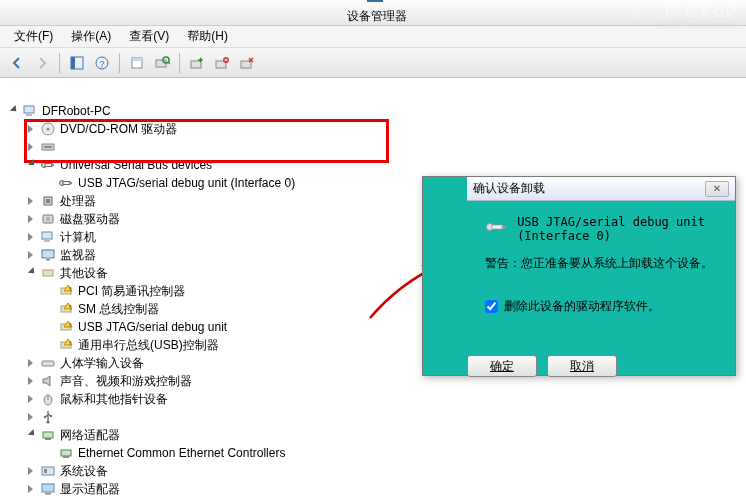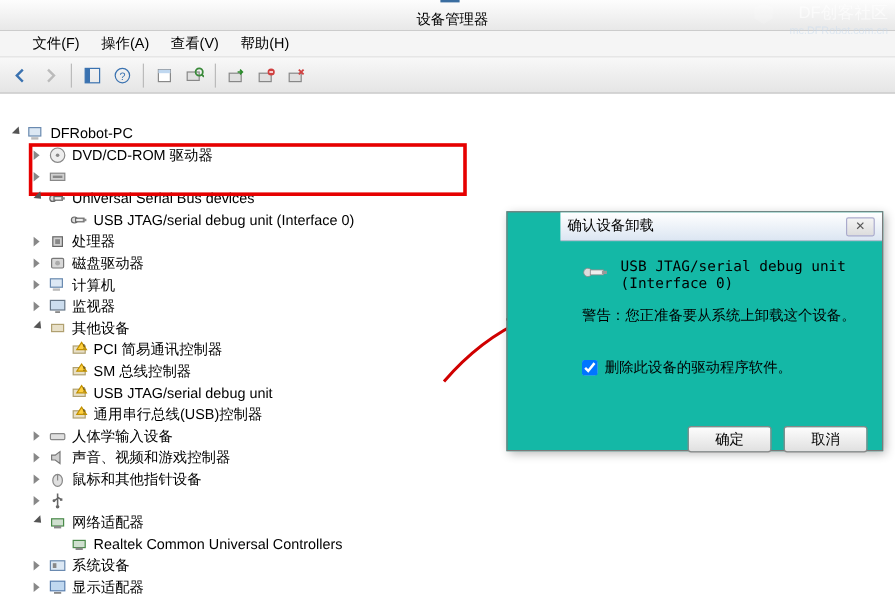--- a/index.html
+++ b/index.html
@@ -1,21 +1,21 @@
 <!DOCTYPE html>
 <html><head>
 <meta charset="utf-8">
 <style>
   * { box-sizing: border-box; margin: 0; padding: 0; }
   body { font-family: "Microsoft YaHei", Tahoma, sans-serif; font-size: 12px; background: #fff; width: 746px; height: 500px; overflow: hidden; position: relative; }
   
   .titlebar { height: 26px; background: linear-gradient(#fdfdfd,#e8e8e8); border-bottom: 1px solid #ccc; display: flex; align-items: center; padding-left: 8px; gap: 6px; flex-direction: column; }
   .titlebar .ico { width: 16px; height: 16px; background: linear-gradient(#8cb4e0,#4a7db0); border:1px solid #3a6da0; }
   
-  .menubar { height: 22px; background: #f5f5f5; display: flex; align-items: center; padding-left: 19px; gap: 2px; border-bottom: 1px solid #ddd; }
+  .menubar { height: 22px; background: #f5f5f5; display: flex; align-items: center; padding-left: 6px; gap: 2px; border-bottom: 1px solid #ddd; }
   .menubar span { padding: 2px 8px; }
   
   .toolbar { height: 30px; background: linear-gradient(#f8f8f8,#e5e5e5); border-bottom: 1px solid #bbb; display: flex; align-items: center; padding-left: 6px; gap: 3px; }
   .tb-btn { width: 22px; height: 22px; border: 1px solid transparent; display: flex; align-items: center; justify-content: center; }
   .tb-sep { width: 1px; height: 20px; background: #bbb; margin: 0 3px; }
   .tb-btn svg { width: 16px; height: 16px; }
   
   .tree { padding: 24px 0 6px 8px; overflow: auto; height: calc(500px - 78px); position: relative; }
   .node { display: flex; align-items: center; height: 18px; white-space: nowrap; }
   .arrow { width: 12px; height: 12px; display: inline-flex; align-items: center; justify-content: center; margin-right: 2px; cursor: pointer; }
@@ -28,21 +28,21 @@
   .redbox { position: absolute; border: 3px solid #e60000; pointer-events: none; }
   
   .dialog { position: absolute; left: 422px; top: 176px; width: 314px; height: 200px; background: #14b8a6; border: 1px solid #7a7a7a; box-shadow: 2px 2px 8px rgba(0,0,0,.3); z-index: 10; font-size: 12px; padding-left: 44px; }
   .dlg-title { height: 24px; background: linear-gradient(#fff,#dce6f2); display: flex; align-items: center; padding: 0 6px; border-bottom: 1px solid #b0c0d0; justify-content: space-between; }
   .dlg-close { width: 24px; height: 16px; border: 1px solid #aac; background: linear-gradient(#f4f4f4,#ddd); border-radius: 2px; display:flex; align-items:center; justify-content:center; font-size:10px; color:#555; }
   .dlg-body { padding: 14px 18px 10px 18px; }
   .dlg-row1 { display: flex; align-items: flex-start; gap: 10px; margin-bottom: 12px; }
   .usb-ico { width: 32px; height: 24px; }
   .dlg-warn { margin-bottom: 26px; }
   .dlg-chk { display: flex; align-items: center; gap: 6px; margin-bottom: 30px; }
-  .dlg-btns { display: flex; justify-content: flex-end; gap: 10px; padding: 0 12px 10px 0; }
+  .dlg-btns { display: flex; justify-content: flex-start; gap: 10px; padding: 0 12px 10px 0; text-decoration: underline; }
   .dlg-btn { min-width: 70px; height: 22px; background: linear-gradient(#fdfdfd,#e0e0e0); border: 1px solid #888; border-radius: 3px; display:flex; align-items:center; justify-content:center; }
   
   .arrow-ann { position: absolute; z-index: 9; pointer-events:none; }
   
   .watermark { position: absolute; top: 2px; right: 6px; color: rgba(255,255,255,.6); font-size: 14px; pointer-events:none; display:flex; align-items:center; gap:20px; z-index:2;}
   .watermark .sub { position:absolute; top:18px; right:0; font-size:9px; color: rgba(200,220,240,.5); }
   .hexlogo { width:18px; height:18px; background: rgba(255,255,255,.15); transform: rotate(0deg); clip-path: polygon(50% 0,93% 25%,93% 75%,50% 100%,7% 75%,7% 25%); }
 </style>
 </head>
 <body>
@@ -341,21 +341,21 @@
     </div>
     <div class="node">
       <span class="ind" style="width: 36px;"></span>
       <span class="arrow none"></span>
       <span class="ico">
         <svg width="16" height="16">
           <rect x="3" y="5" width="10" height="6" fill="#d0e0d0" stroke="#4a8a4a"></rect>
           <rect x="5" y="11" width="6" height="2" fill="#888"></rect>
         </svg>
       </span>
-      <span>Realtek Common Universal Controllers</span>
+      <span>Ethernet Common Ethernet Controllers</span>
     </div>
     <div class="node">
       <span class="ind" style="width: 18px;"></span>
       <span class="arrow col"></span>
       <span class="ico">
         <svg width="16" height="16">
           <rect x="2" y="4" width="12" height="8" fill="#dce8f4" stroke="#6a8ab0"></rect>
           <rect x="4" y="6" width="3" height="4" fill="#888"></rect>
         </svg>
       </span>

